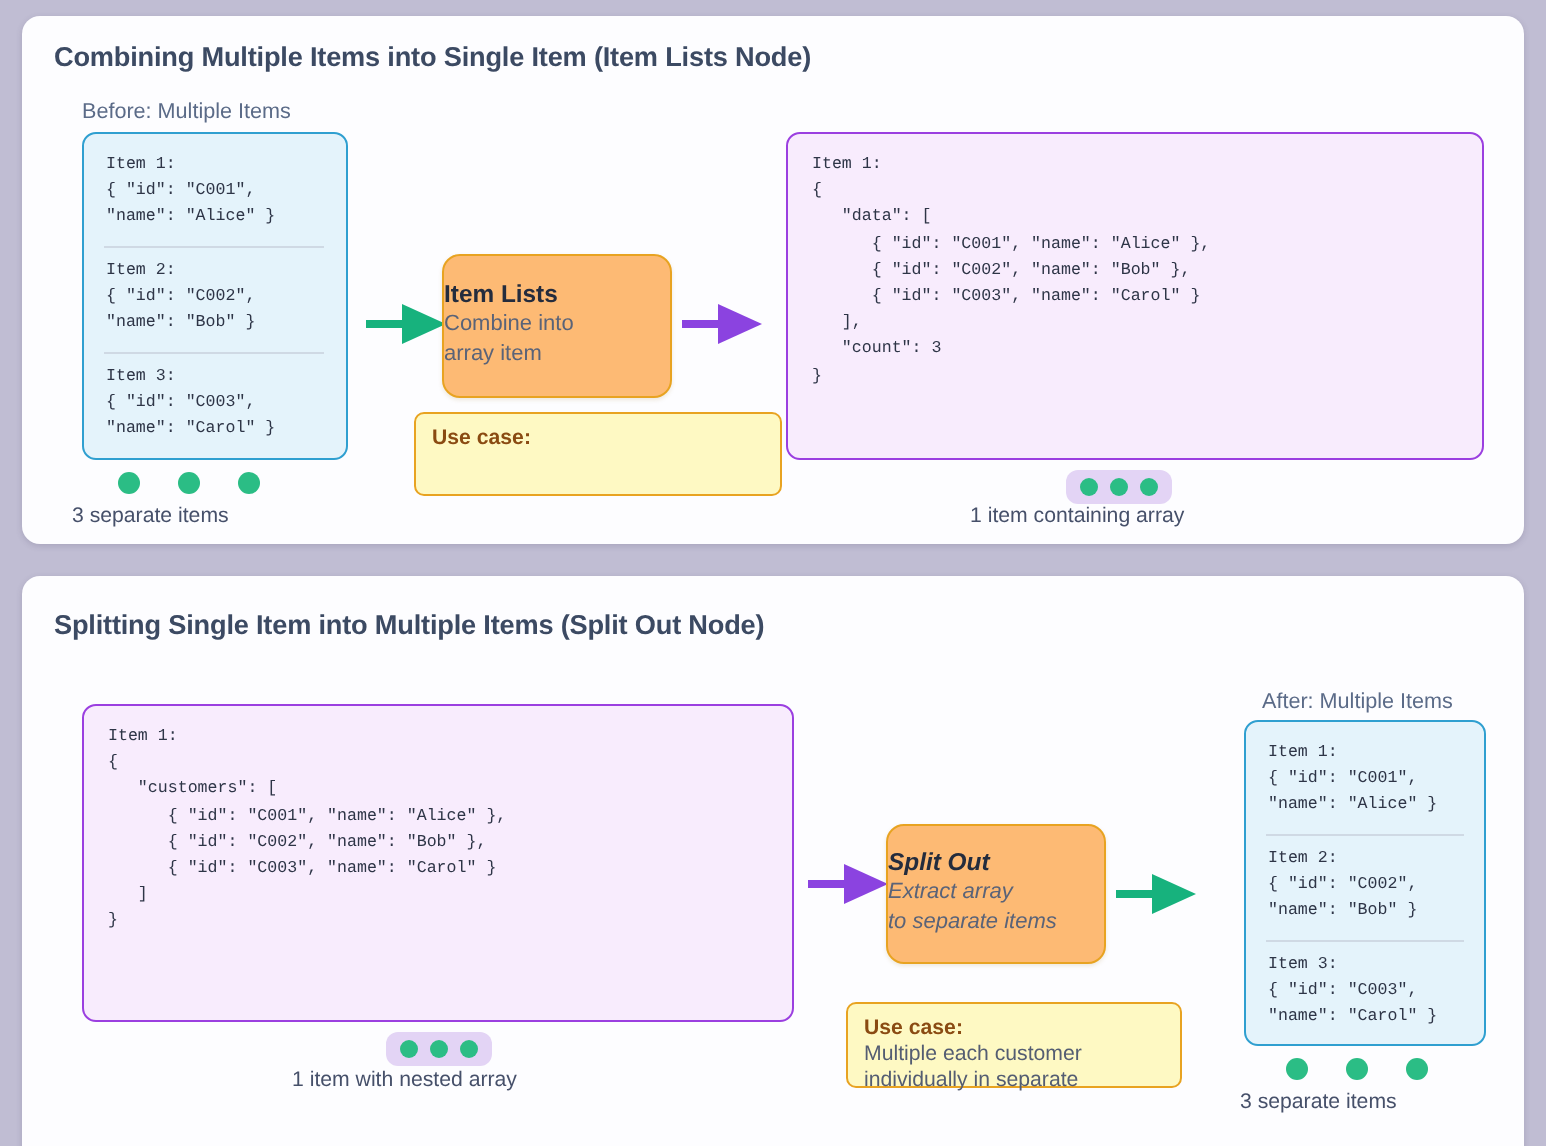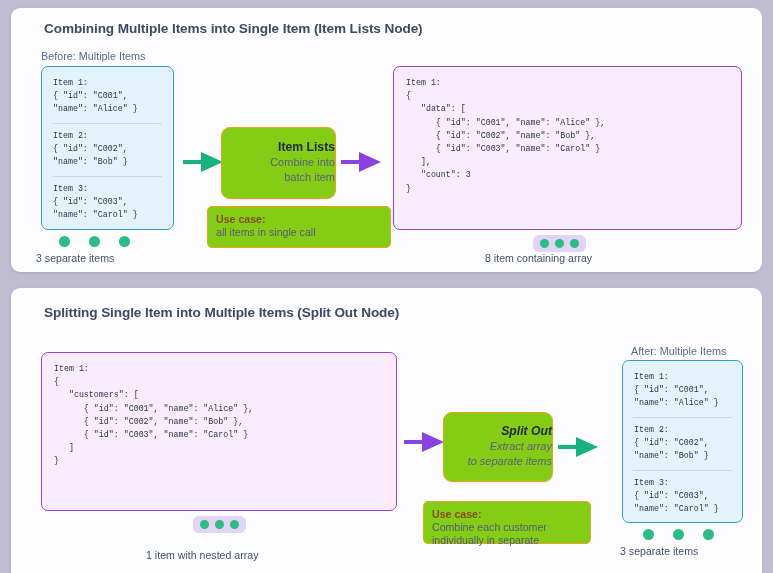--- a/index.html
+++ b/index.html
@@ -18,21 +18,21 @@
     position: absolute;
     background: #fdfdff;
     border-radius: 9px;
     box-shadow: 0 1px 3px rgba(60,55,90,0.18);
   }
   #panel-top    { left: 11px; top: 8px;   width: 751px; height: 264px; }
   #panel-bottom { left: 11px; top: 288px; width: 751px; height: 307px; }
 
   .panel-title {
     position: absolute;
-    left: 33px;
+    left: 16px;
     font-size: 13.6px;
     font-weight: bold;
     color: #3c4a63;
     letter-spacing: -0.1px;
     white-space: nowrap;
   }
   .sub-label {
     position: absolute;
     font-size: 10.8px;
     color: #5b6b88;
@@ -68,43 +68,43 @@
   .item-group { position: absolute; left: 11px; }
   .sep {
     position: absolute;
     height: 1px;
     background: #cfd9e4;
   }
 
   
   .node {
     position: absolute;
-    background: #84cc16;
+    background: #fdba74;
     border: 1.7px solid #e8a321;
     border-radius: 9px;
     box-sizing: border-box;
-    text-align: right;
+    text-align: left;
     box-shadow: 0 1px 2px rgba(150,110,20,0.15);
   }
   .node-title {
     font-size: 12.2px;
     font-weight: bold;
     color: #242c3d;
     line-height: 15px;
   }
   .node-sub {
     font-size: 11px;
     color: #5a6378;
     line-height: 14.5px;
   }
 
   
   .usecase {
     position: absolute;
-    background: #84cc16;
+    background: #fef9c3;
     border: 1.3px solid #e8a321;
     border-radius: 5px;
     box-sizing: border-box;
     padding: 5px 8px 6px 8px;
   }
   .uc-title {
     font-size: 10.6px;
     font-weight: bold;
     color: #8a4b12;
     line-height: 14px;
@@ -190,51 +190,50 @@
     <div class="caption" style="left:25px; top:244px;">3 separate items</div>
 
     <svg class="arrow" style="left:172px; top:141px;" width="48" height="26">
       <path d="M0,13 L22,13" stroke="#17b27d" stroke-width="4" fill="none"></path>
       <path d="M18,3 L40,13 L18,23 Z" fill="#17b27d"></path>
     </svg>
 
     <div class="node" style="left:210px; top:119px; width:115px; height:72px; padding-top:12px;">
       <div class="node-title">Item Lists</div>
       <div class="node-sub">Combine into</div>
-      <div class="node-sub">batch item</div>
+      <div class="node-sub">array item</div>
     </div>
 
     <svg class="arrow" style="left:330px; top:141px;" width="48" height="26">
       <path d="M0,13 L22,13" stroke="#8b43e0" stroke-width="4" fill="none"></path>
       <path d="M18,3 L40,13 L18,23 Z" fill="#8b43e0"></path>
     </svg>
 
     <div class="usecase" style="left:196px; top:198px; width:184px; height:42px;">
       <div class="uc-title">Use case:</div>
-      <div class="uc-body">all items in single call</div>
     </div>
 
     <div class="box purple" style="left:382px; top:58px; width:349px; height:164px;">
       <div class="codeblock code">Item 1:
 {
    "data": [
       { "id": "C001", "name": "Alice" },
       { "id": "C002", "name": "Bob" },
       { "id": "C003", "name": "Carol" }
    ],
    "count": 3
 }</div>
     </div>
 
     <div class="dots tight" style="left:522px; top:227px;">
       <span class="dot"></span>
       <span class="dot"></span>
       <span class="dot"></span>
     </div>
-    <div class="caption" style="left:474px; top:244px;">8 item containing array</div>
+    <div class="caption" style="left:474px; top:244px;">1 item containing array</div>
   </div>
 
   <div class="panel" id="panel-bottom">
 
     <div class="panel-title" style="top:17px;">Splitting Single Item into Multiple Items (Split Out Node)</div>
 
 
     <div class="sub-label" style="left:620px; top:57px;">After: Multiple Items</div>
 
     <div class="box purple" style="left:30px; top:64px; width:356px; height:159px;">
@@ -246,41 +245,41 @@
       { "id": "C003", "name": "Carol" }
    ]
 }</div>
     </div>
 
     <div class="dots tight" style="left:182px; top:228px;">
       <span class="dot"></span>
       <span class="dot"></span>
       <span class="dot"></span>
     </div>
-    <div class="caption" style="left:135px; top:261px;">1 item with nested array</div>
+    <div class="caption" style="left:135px; top:246px;">1 item with nested array</div>
 
     <svg class="arrow" style="left:393px; top:141px;" width="48" height="26">
       <path d="M0,13 L22,13" stroke="#8b43e0" stroke-width="4" fill="none"></path>
       <path d="M18,3 L40,13 L18,23 Z" fill="#8b43e0"></path>
     </svg>
 
     <div class="node" style="left:432px; top:124px; width:110px; height:70px; padding-top:11px;font-style:italic;">
       <div class="node-title">Split Out</div>
       <div class="node-sub">Extract array</div>
       <div class="node-sub">to separate items</div>
     </div>
 
     <svg class="arrow" style="left:547px; top:146px;" width="48" height="26">
       <path d="M0,13 L22,13" stroke="#17b27d" stroke-width="4" fill="none"></path>
       <path d="M18,3 L40,13 L18,23 Z" fill="#17b27d"></path>
     </svg>
 
     <div class="usecase" style="left:412px; top:213px; width:168px; height:43px;">
       <div class="uc-title">Use case:</div>
-      <div class="uc-body">Combine each customer</div>
+      <div class="uc-body">Multiple each customer</div>
       <div class="uc-body">individually in separate</div>
     </div>
 
     <div class="box blue" style="left:611px; top:72px; width:121px; height:163px;">
 
       <div class="item-group" style="top:9px;">
         <div class="code">Item 1:</div>
         <div class="code">{ "id": "C001",</div>
         <div class="code">"name": "Alice" }</div>
       </div>

